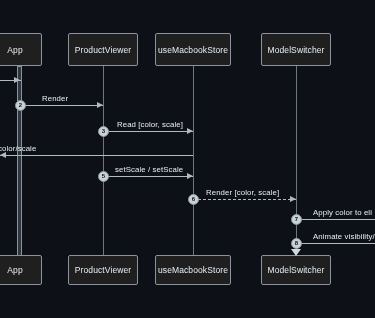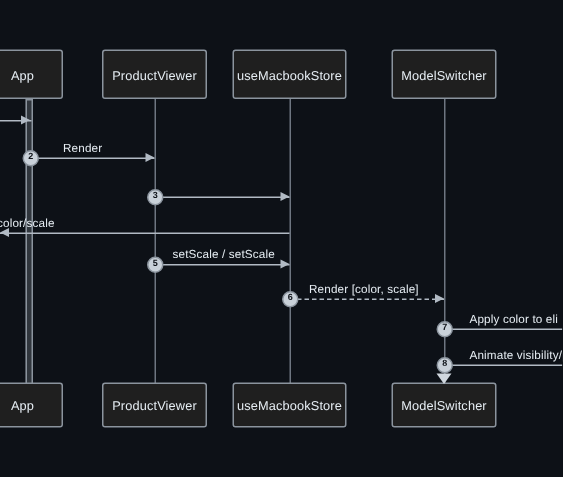--- a/index.html
+++ b/index.html
@@ -135,20 +135,21 @@
   <div class="msg-line" style="left:0px;top:80px;width:21px;"></div>
   <div class="arrowhead" style="left:14px;top:76.5px;"></div>
 
   <div class="msg-line" style="left:21px;top:105px;width:82px;"></div>
   <div class="arrowhead" style="left:97px;top:101.5px;"></div>
   <div class="msg-label" style="left:42px;top:94px;text-align:center;">Render</div>
   <div class="seq-badge" style="left:15px;top:99.5px;">2</div>
 
   <div class="msg-line" style="left:103px;top:131px;width:90px;"></div>
   <div class="arrowhead" style="left:187px;top:127.5px;"></div>
+  <div class="msg-label" style="left:117px;top:120px;">Read [color, scale]</div>
   <div class="seq-badge" style="left:98px;top:125.5px;">3</div>
 
   <div class="msg-line" style="left:0px;top:155px;width:193px;"></div>
   <div class="arrowhead left" style="left:0px;top:151.5px;"></div>
   <div class="msg-label" style="left:-2px;top:144px;">color/scale</div>
 
   <div class="msg-line" style="left:103px;top:176px;width:90px;"></div>
   <div class="arrowhead" style="left:187px;top:172.5px;"></div>
   <div class="msg-label" style="left:115px;top:165px;">setScale / setScale</div>
   <div class="seq-badge" style="left:98px;top:170.5px;">5</div>

